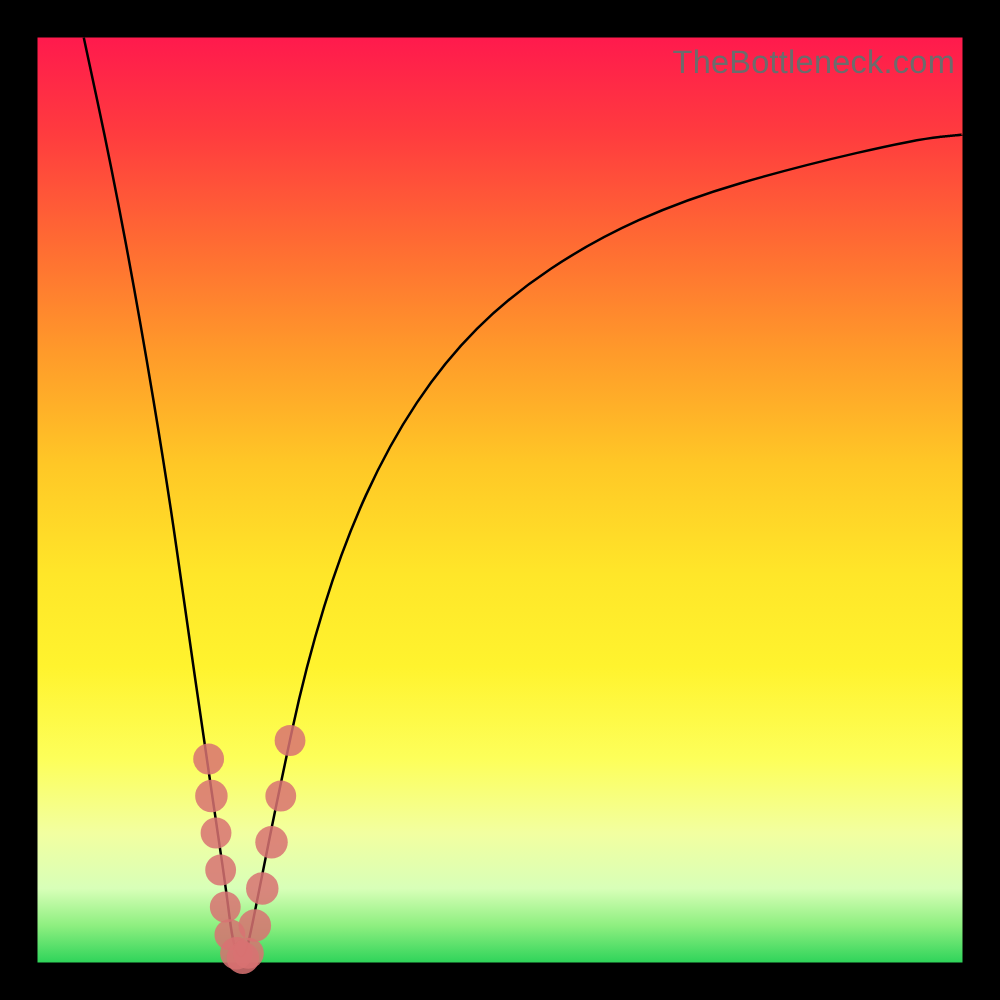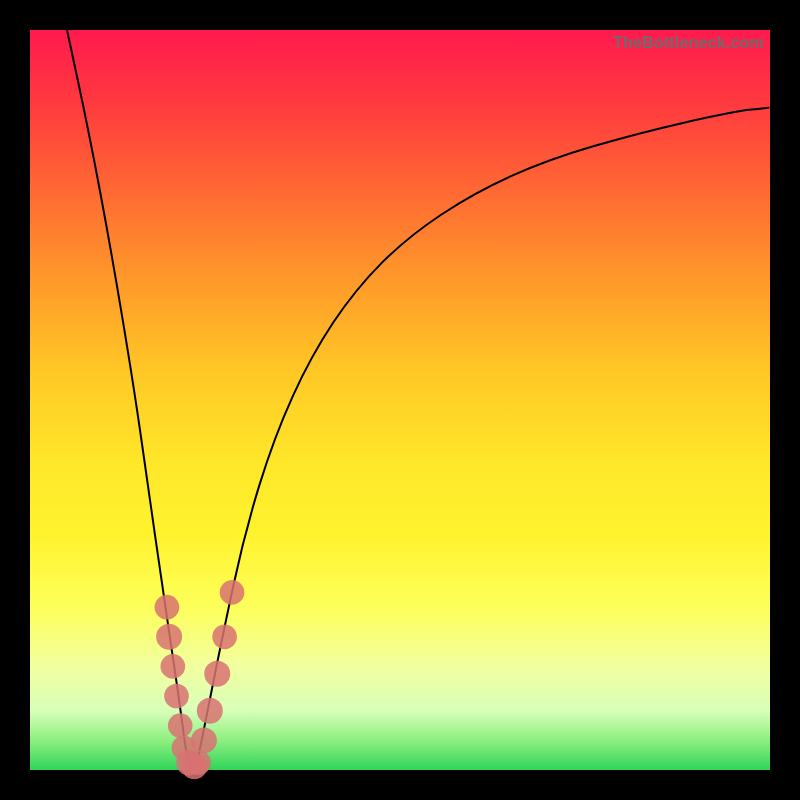--- a/index.html
+++ b/index.html
@@ -35,22 +35,22 @@
       #d8ffb8 92%,
       #8eef80 96%,
       #2fd45a 100%
     );
   }
   .watermark {
     position: absolute;
     top: 4px;
     right: 6px;
     color: #6c6c6c;
-    font-size: 16px;
-    font-weight: 700;
+    font-size: 26px;
+    font-weight: 400;
     letter-spacing: 0.2px;
     user-select: none;
   }
   svg.curve {
     position: absolute;
     left: 0;
     top: 0;
     width: 740px;
     height: 740px;
     overflow: visible;

